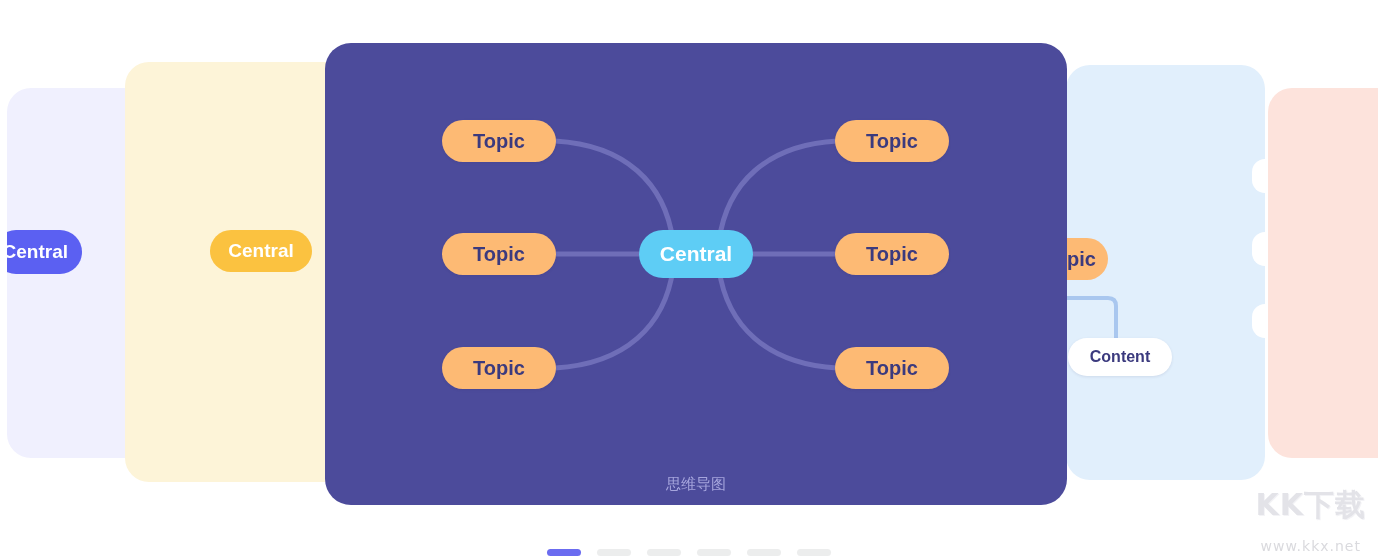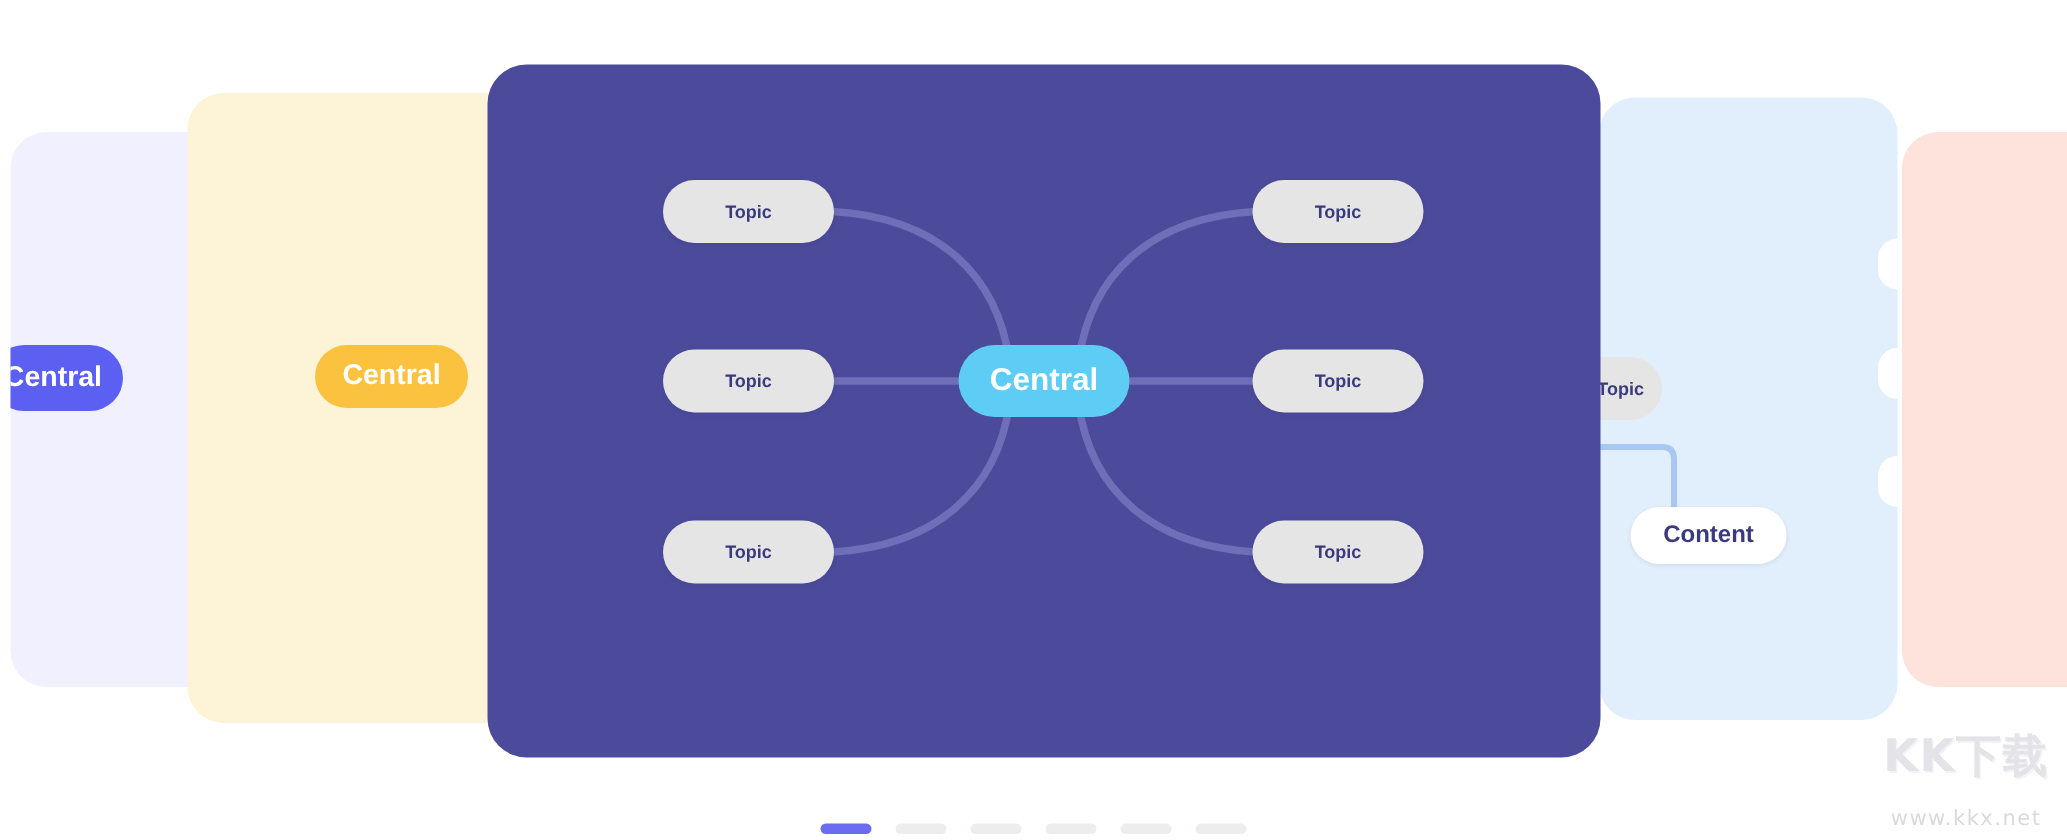--- a/index.html
+++ b/index.html
@@ -76,23 +76,23 @@
     display: flex;
     align-items: center;
     justify-content: center;
     border-radius: 999px;
     font-weight: bold;
     white-space: nowrap;
     box-sizing: border-box;
   }
 
   .pill-topic {
-    background: #e5e5e5;
+    background: #fdba74;
     color: #3b3a7e;
-    font-size: 12px;
+    font-size: 20px;
     width: 114px;
     height: 42px;
     box-shadow: 0 1px 3px rgba(40,38,90,0.10);
   }
   .pill-central-blue {
     background: #5ecdf5;
     color: #ffffff;
     font-size: 21px;
     width: 114px;
     height: 48px;
@@ -221,21 +221,21 @@
   <div class="card card-blue">
 
     <div class="pill pill-topic" style="left:-72px; top:173px; width:114px; justify-content:flex-end; padding-right:12px; box-shadow:none;">
       <span>Topic</span>
     </div>
 
     <svg class="blue-connector" viewBox="0 0 199 415">
       <path d="M -12 233 L 42 233 Q 50 233 50 241 L 50 283" stroke="#a9c7ef" stroke-width="4" fill="none" stroke-linecap="round"></path>
     </svg>
 
-    <div class="pill pill-content" style="left:2px; top:273px; width:104px;margin-left:19px;">
+    <div class="pill pill-content" style="left:2px; top:273px; width:104px;">
       <span>Content</span>
     </div>
 
     <div class="blue-edge-node" style="top:94px;"></div>
     <div class="blue-edge-node" style="top:167px;"></div>
     <div class="blue-edge-node" style="top:239px;"></div>
   </div>
 
   <div class="card-main">
 
@@ -273,20 +273,21 @@
       <span>Topic</span>
     </div>
     <div class="pill pill-topic" style="left:510px; top:304px;">
       <span>Topic</span>
     </div>
 
     <div class="pill pill-central-blue" style="left:314px; top:187px;">
       <span>Central</span>
     </div>
 
+    <div class="mm-caption">思维导图</div>
   </div>
 
   <div class="pagination">
     <span class="dot active"></span>
     <span class="dot"></span>
     <span class="dot"></span>
     <span class="dot"></span>
     <span class="dot"></span>
     <span class="dot"></span>
   </div>

